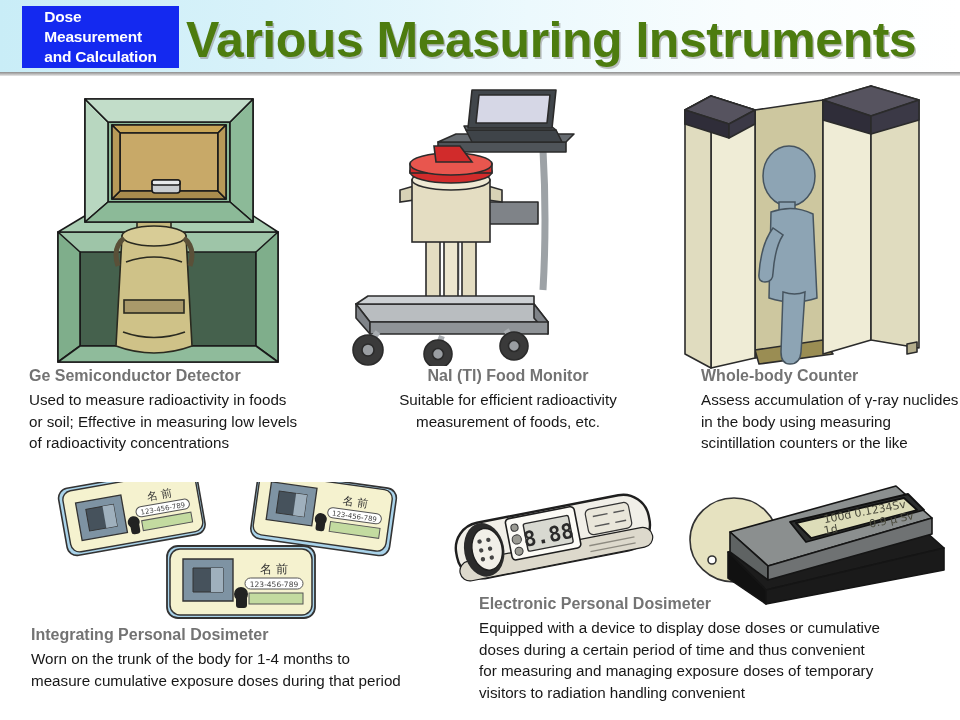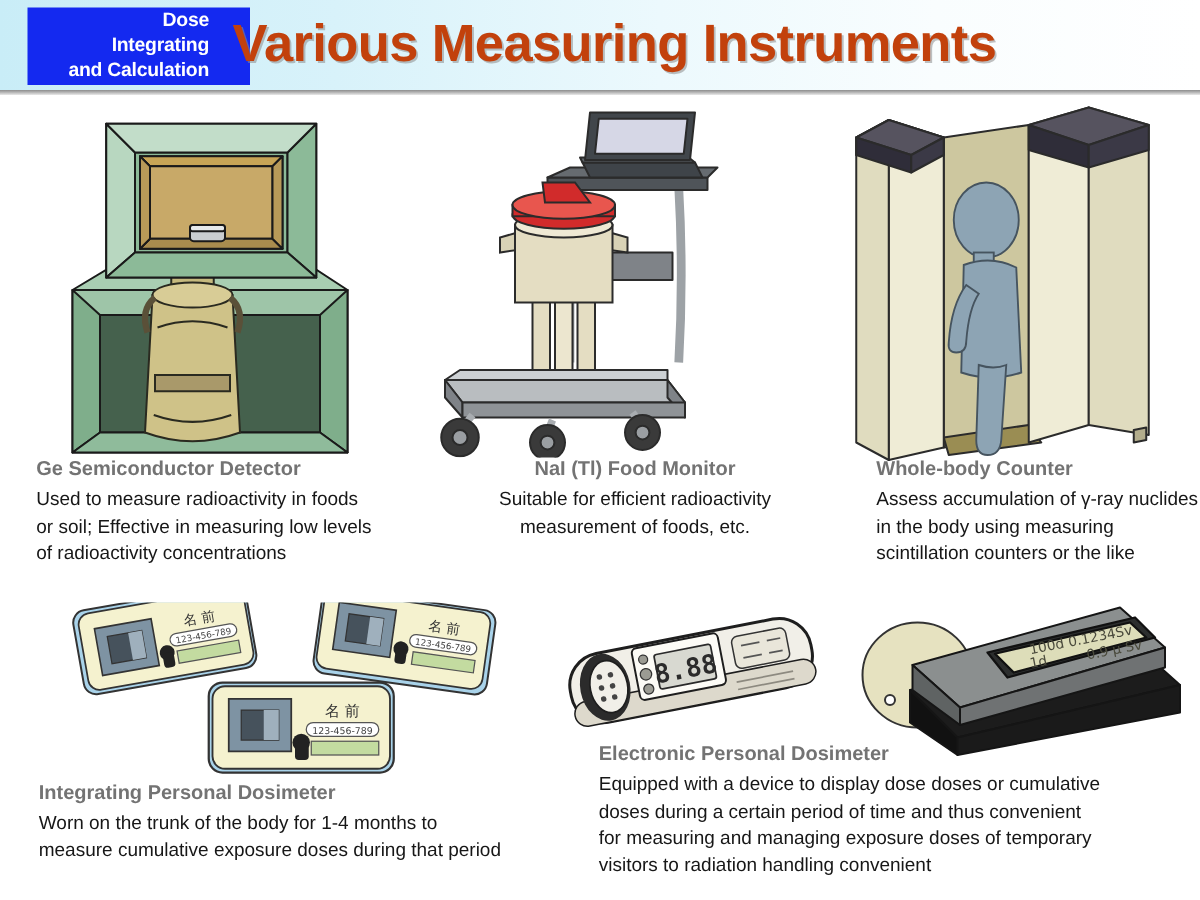--- a/index.html
+++ b/index.html
@@ -15,32 +15,32 @@
   
   #header {
     position:absolute; left:0; top:0; width:960px; height:72px;
     background:linear-gradient(to right,#c9edf7 0%,#d8f2fa 28%,#ecf9fd 55%,#f9fdfe 78%,#ffffff 100%);
   }
   #header-rule {
     position:absolute; left:0; top:72px; width:960px; height:4px;
     background:linear-gradient(to bottom,#8d8d8d 0%,#b4b4b4 45%,#e9e9e9 100%);
   }
   #badge {
-    position:absolute; left:22px; top:6px; width:178px; height:62px;
+    position:absolute; left:22px; top:6px; width:157px; height:62px;
     background:#1429f0;
     display:flex; align-items:center; justify-content:center;
-    text-align:right;
+    text-align:left;
   }
   #badge-text {
     color:#ffffff; font-size:15.5px; font-weight:bold; line-height:1.30;
     letter-spacing:-0.2px;
   }
   #page-title {
     position:absolute; left:186px; top:11px;
-    font-size:42px; font-weight:bold; color:#c2410c;
+    font-size:50px; font-weight:bold; color:#4d7c0f;
     letter-spacing:-0.5px;
     text-shadow:1.5px 1.5px 0 rgba(140,140,140,0.55);
     white-space:nowrap;
     text-align:center;
   }
 
   
   .cap-title { font-size:16px; font-weight:bold; color:#737373; white-space:nowrap; }
   .cap-body  { font-size:15.2px; color:#171717; line-height:1.42; }
   .cap { position:absolute; }
@@ -63,21 +63,21 @@
 </style>
 </head>
 <body>
 
 <div id="header"></div>
 <div id="header-rule"></div>
 
 <div id="badge">
   <div id="badge-text">
     <span>Dose</span><br>
-    <span>Integrating</span><br>
+    <span>Measurement</span><br>
     <span>and Calculation</span>
   </div>
 </div>
 
 <div id="page-title">Various Measuring Instruments</div>
 
 <svg class="art" id="art-ge" viewBox="0 0 260 282">
   <g stroke="#1a1a1a" stroke-width="1.6" stroke-linejoin="round">
 
     <polygon points="18,148 238,148 238,278 18,278" fill="#9ec5a8"></polygon>

